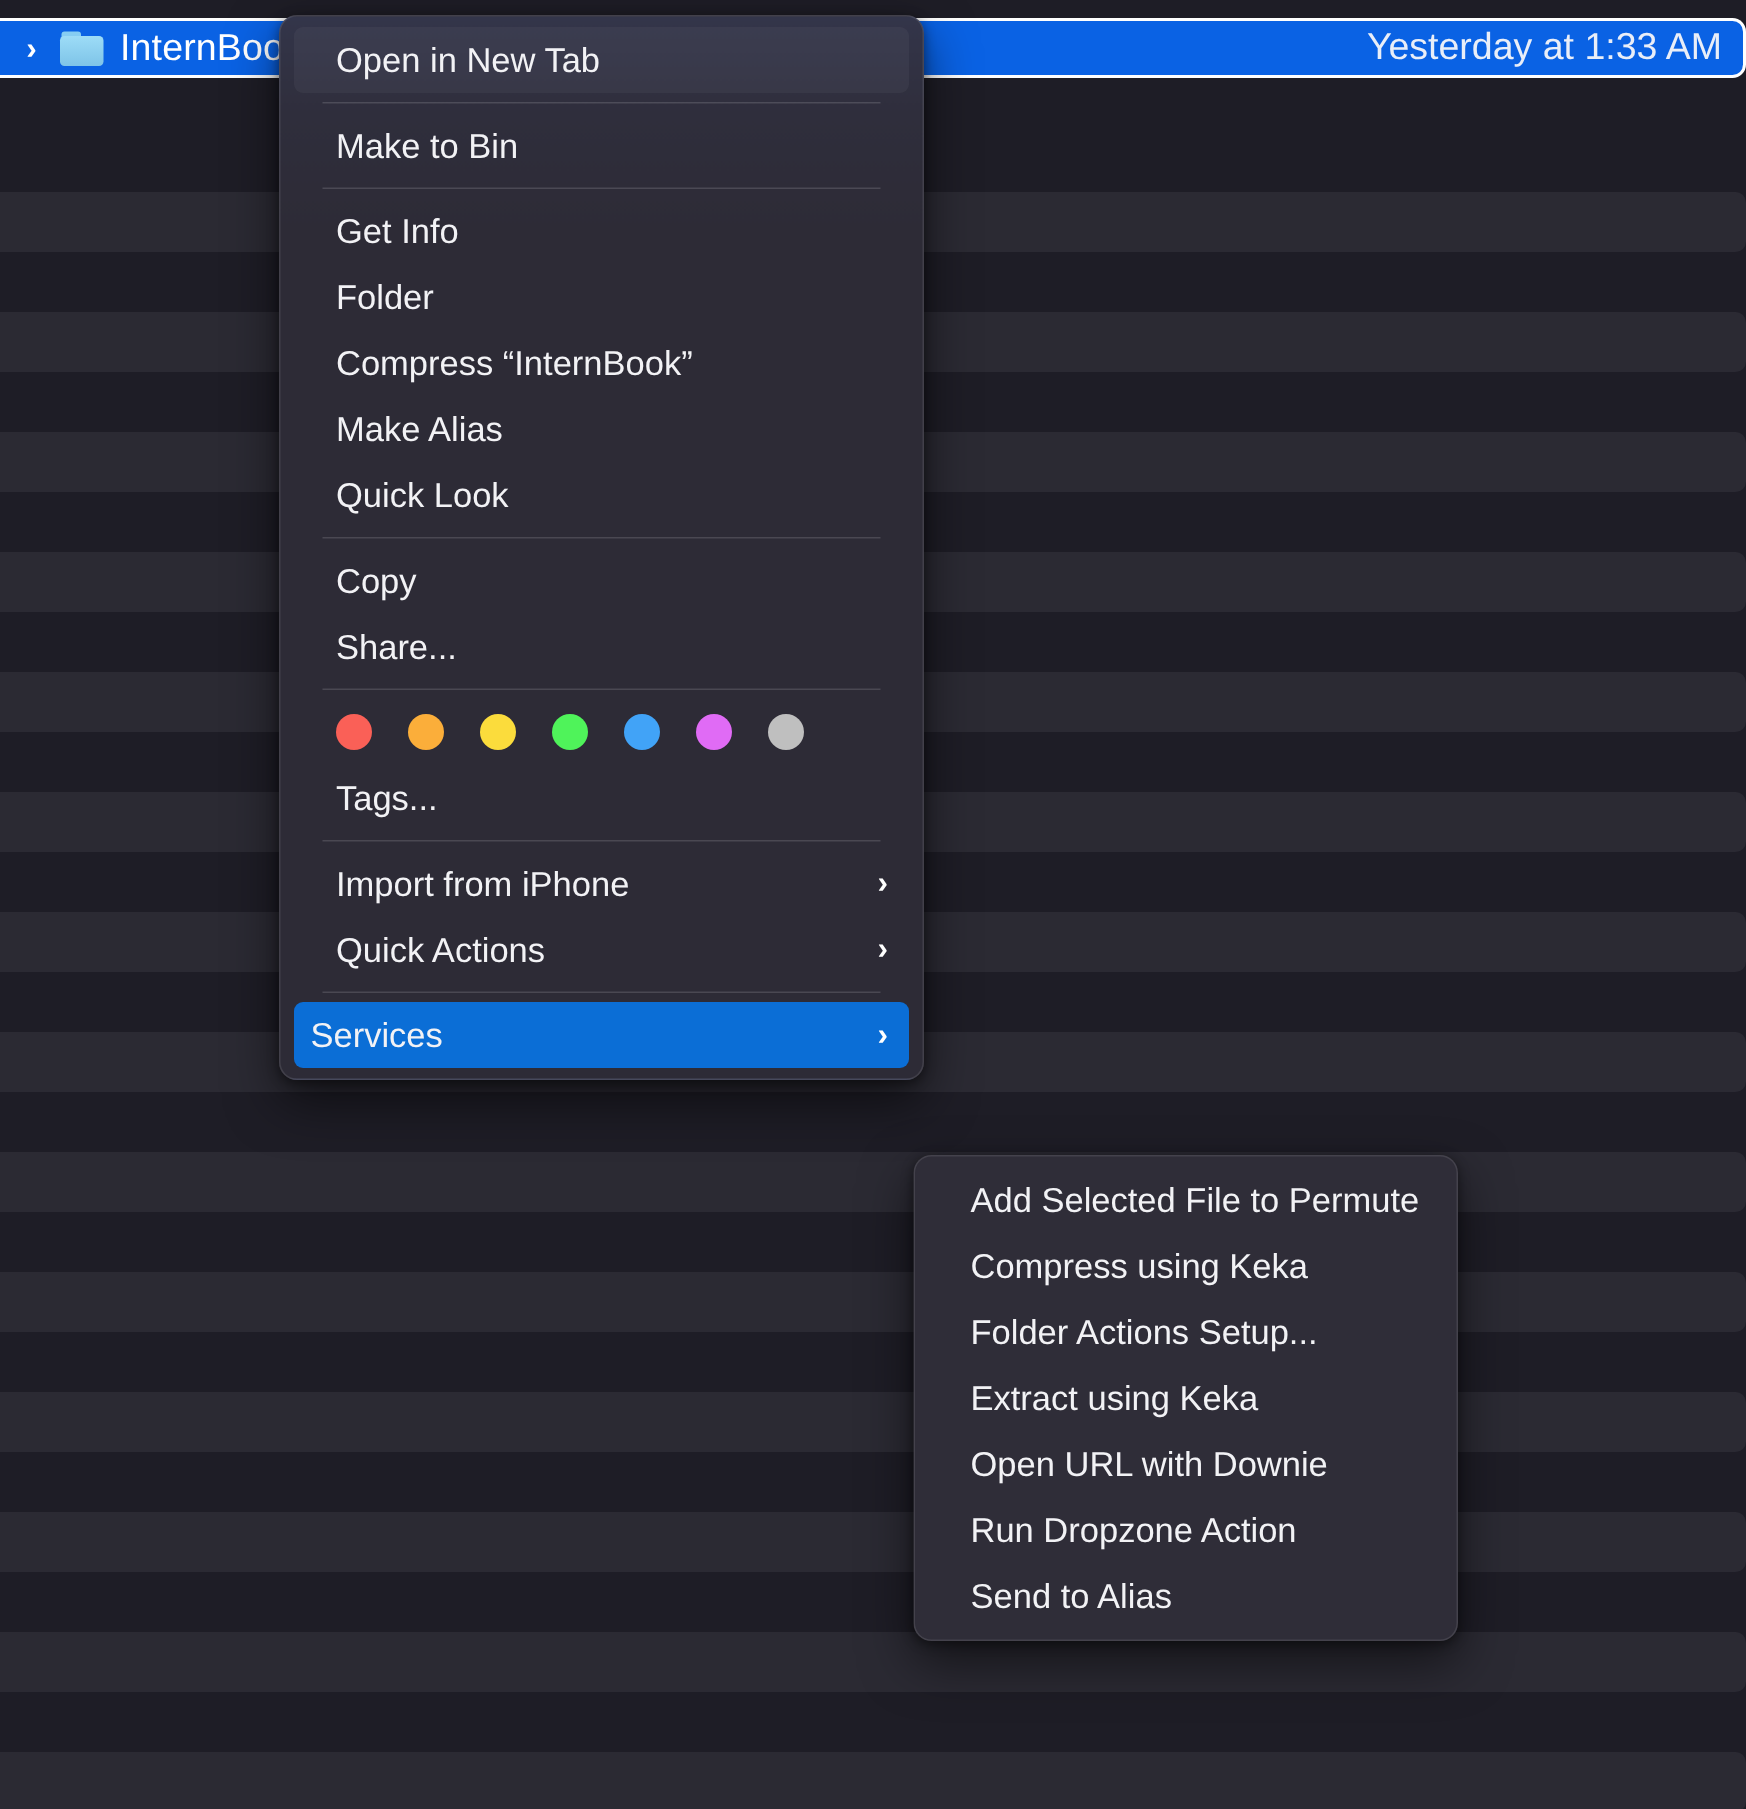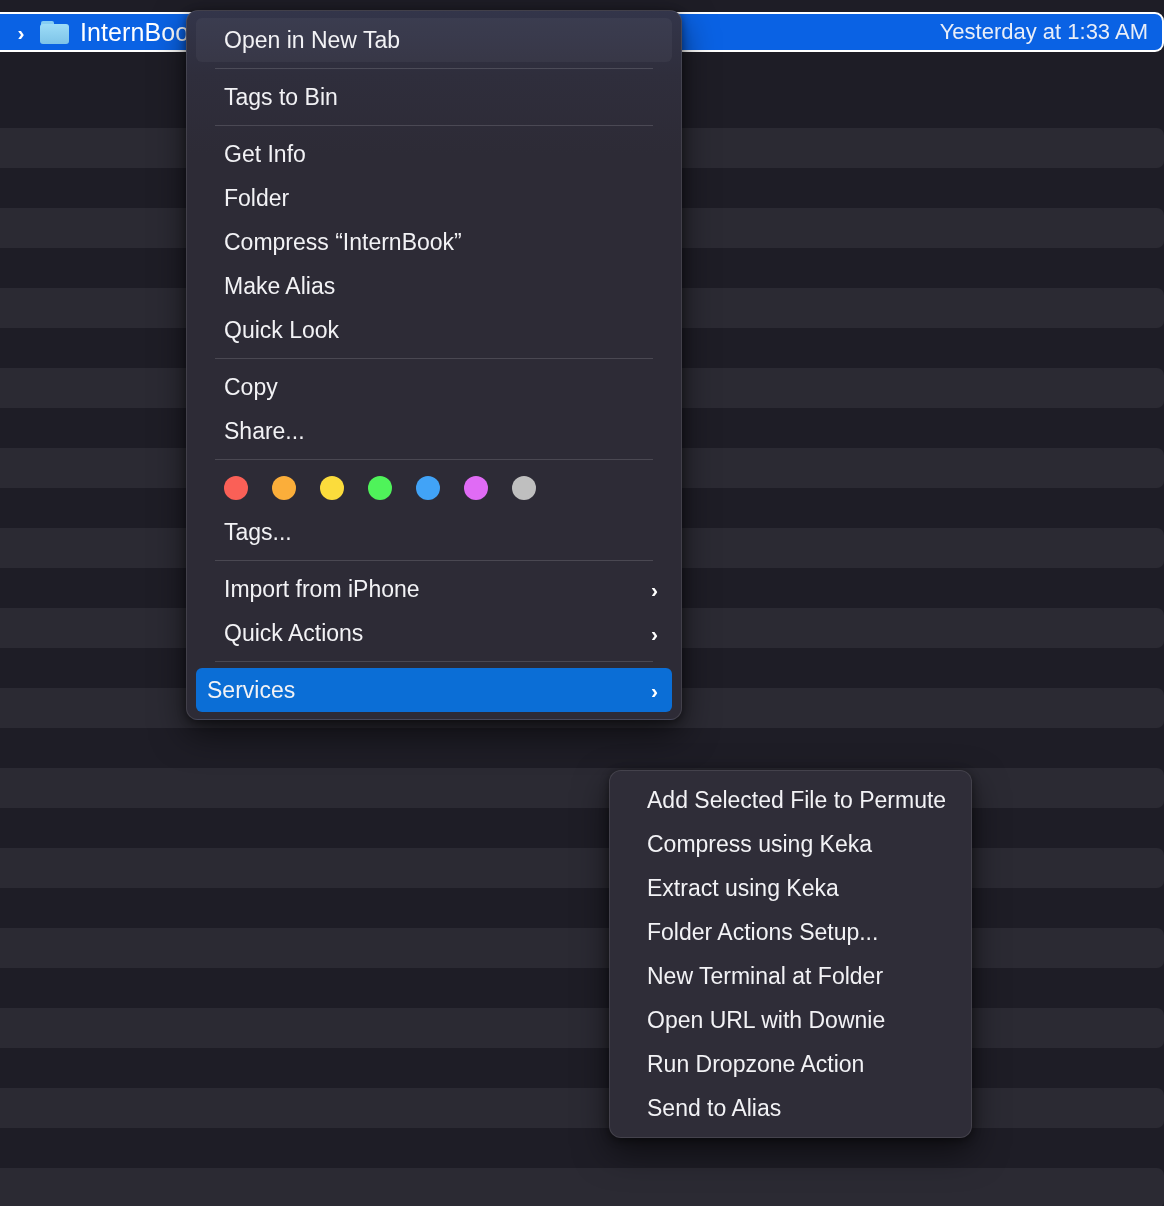--- a/index.html
+++ b/index.html
@@ -40,35 +40,35 @@
   .folder-ic .body {
     position: absolute; left: 0; top: 4px; width: 29px; height: 20px;
     background: linear-gradient(#9ddcf7, #7ec4e8); border-radius: 3px;
   }
   .sel-name {
     margin-left: 10px; color: #ffffff; font-size: 25px; white-space: nowrap;
     letter-spacing: .1px;
   }
   .sel-date {
     position: absolute; right: 14px; top: 50%; transform: translateY(-50%);
-    color: #e9eef8; font-size: 22px; white-space: nowrap;
+    color: #e9eef8; font-size: 25px; white-space: nowrap;
   }
 
   
   .menu {
     position: absolute;
     background: #2d2b36;
     border: 1px solid rgba(255,255,255,.10);
     border-radius: 12px;
     box-shadow: 0 14px 34px rgba(0,0,0,.55), 0 2px 8px rgba(0,0,0,.45);
     padding: 7px 0;
     overflow: hidden;
   }
   #main-menu {
-    left: 186px; top: 10px; width: 496px;
+    left: 186px; top: 10px; width: 430px;
     background: linear-gradient(180deg,#33354a 0%, #2f2e3c 9%, #2d2b36 20%, #2d2b36 100%);
   }
   #sub-menu {
     left: 609px; top: 770px; width: 363px;
     background: #2f2d38;
   }
 
   .mi {
     position: relative;
     height: 44px;
@@ -132,21 +132,21 @@
       <span class="sel-date">Yesterday at 1:33 AM</span>
     </div>
   </div>
 
   <div class="menu" id="main-menu">
       <div class="mi hover">
         <span>Open in New Tab</span>
       </div>
       <div class="sep"></div>
       <div class="mi">
-        <span>Tags to Bin</span>
+        <span>Make to Bin</span>
       </div>
       <div class="sep"></div>
       <div class="mi">
         <span>Get Info</span>
       </div>
       <div class="mi">
         <span>Folder</span>
       </div>
       <div class="mi">
         <span>Compress “InternBook”</span>
@@ -194,29 +194,26 @@
     </div>
 
   <div class="menu" id="sub-menu">
       <div class="mi">
         <span>Add Selected File to Permute</span>
       </div>
       <div class="mi">
         <span>Compress using Keka</span>
       </div>
       <div class="mi">
+        <span>Folder Actions Setup...</span>
+      </div>
+      <div class="mi">
         <span>Extract using Keka</span>
       </div>
       <div class="mi">
-        <span>Folder Actions Setup...</span>
-      </div>
-      <div class="mi">
-        <span>New Terminal at Folder</span>
-      </div>
-      <div class="mi">
         <span>Open URL with Downie</span>
       </div>
       <div class="mi">
         <span>Run Dropzone Action</span>
       </div>
       <div class="mi">
         <span>Send to Alias</span>
       </div>
     </div>
 

